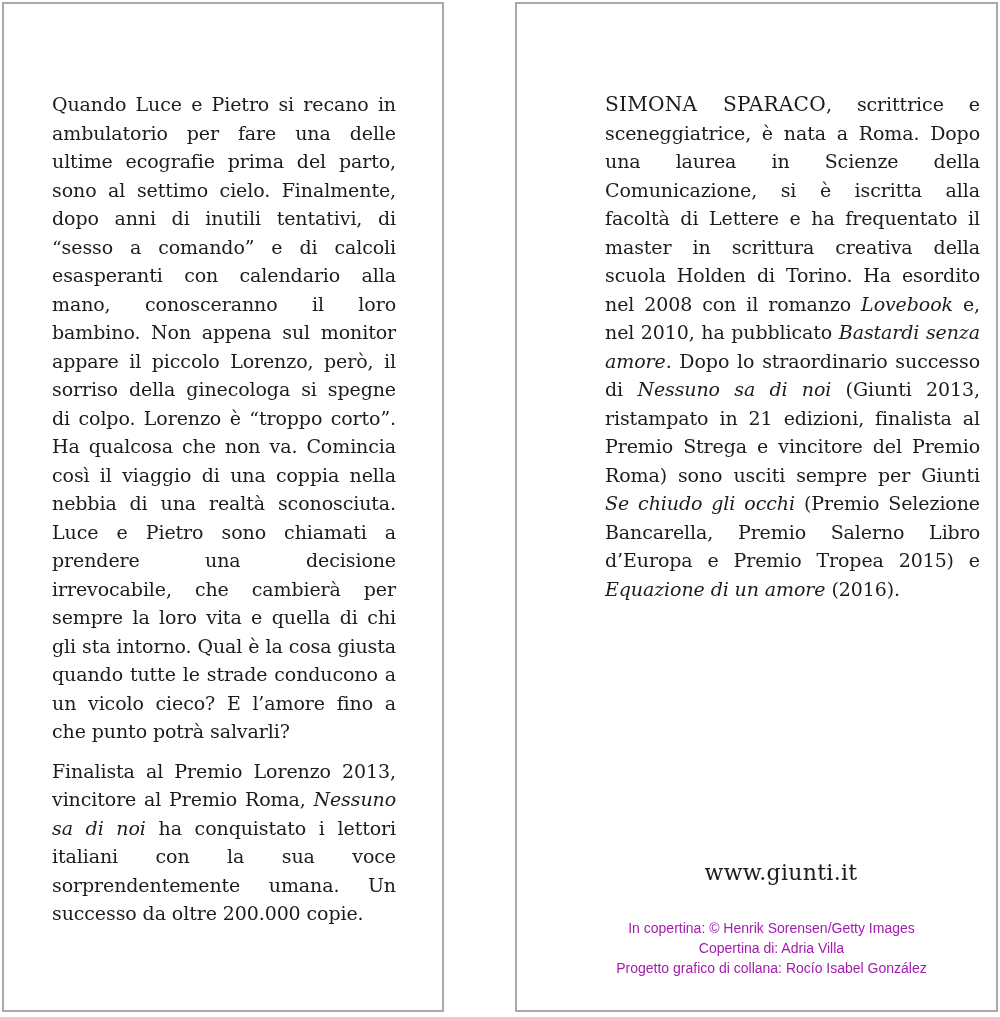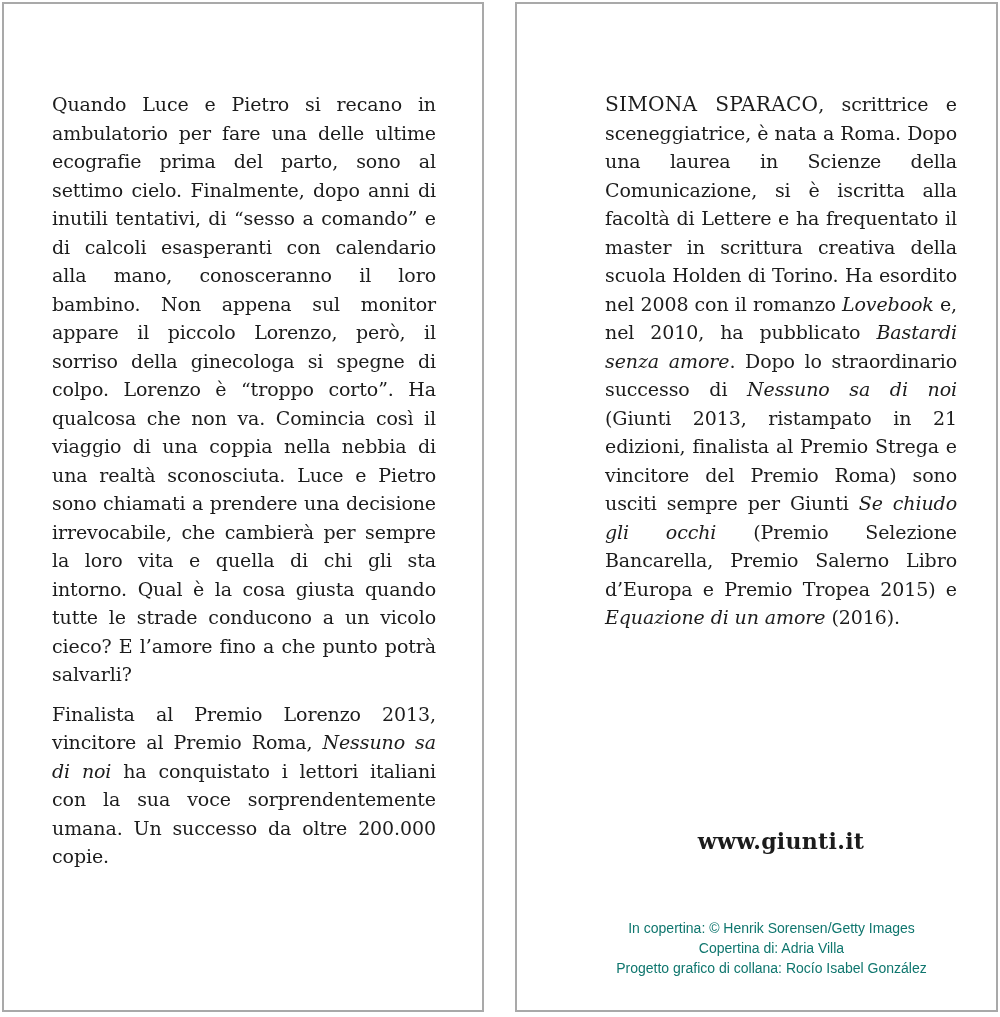--- a/index.html
+++ b/index.html
@@ -15,28 +15,28 @@
     color: #1c1c1c;
   }
   .flap {
     position: absolute;
     top: 2px;
     height: 1010px;
     background: #ffffff;
     border: 2px solid #a9a9a9;
     box-sizing: border-box;
   }
-  .flap-left  { left: 2px;   width: 482px; }
+  .flap-left  { left: 2px;   width: 442px; }
   .flap-right { left: 515px; width: 483px; }
 
   .flap-left .text-block {
     padding: 86px 46px 0 48px;
   }
   .flap-right .text-block {
-    padding: 86px 39px 0 88px;
+    padding: 86px 16px 0 88px;
   }
 
   .body-par {
     margin: 0;
     font-size: 19px;
     line-height: 28.5px;
     text-align: justify;
     letter-spacing: -0.1px;
   }
   .body-par + .body-par {
@@ -45,37 +45,37 @@
   .body-par .italic { font-style: italic; }
   .body-par .name-caps {
     font-size: 1.06em;
     letter-spacing: 0.2px;
   }
 
   .website {
     position: absolute;
     left: 88px;
     right: 39px;
-    top: 824px;
+    top: 856px;
     text-align: center;
     font-size: 22px;
-    font-weight: 700;
+    font-weight: 400;
     letter-spacing: 0.3px;
   }
 
   .credits {
     position: absolute;
     left: 40px;
     right: 10px;
     top: 914px;
     text-align: center;
     font-family: "Liberation Sans", sans-serif;
     font-size: 14px;
     line-height: 20px;
-    color: #0f766e;
+    color: #a21caf;
   }
 </style>
 </head>
 <body>
 
 <div class="flap flap-left">
   <div class="text-block">
     <p class="body-par"><span>Quando Luce e Pietro si recano in ambulatorio per fare una delle ultime ecografie prima del parto, sono al settimo cielo. Finalmente, dopo anni di inutili tentativi, di “sesso a comando” e di calcoli esasperanti con calendario alla mano, conosceranno il loro bambino. Non appena sul monitor appare il piccolo Lorenzo, però, il sorriso della ginecologa si spegne di colpo. Lorenzo è “troppo corto”. Ha qualcosa che non va. Comincia così il viaggio di una coppia nella nebbia di una realtà sconosciuta. Luce e Pietro sono chiamati a prendere una decisione irrevocabile, che cambierà per sempre la loro vita e quella di chi gli sta intorno. Qual è la cosa giusta quando tutte le strade conducono a un vicolo cieco? E l’amore fino a che punto potrà salvarli?</span></p>
     <p class="body-par"><span>Finalista al Premio Lorenzo 2013, vincitore al Premio Roma, </span><span class="italic">Nessuno sa di noi</span><span> ha conquistato i lettori italiani con la sua voce sorprendentemente umana. Un successo da oltre 200.000 copie.</span></p>
   </div>

